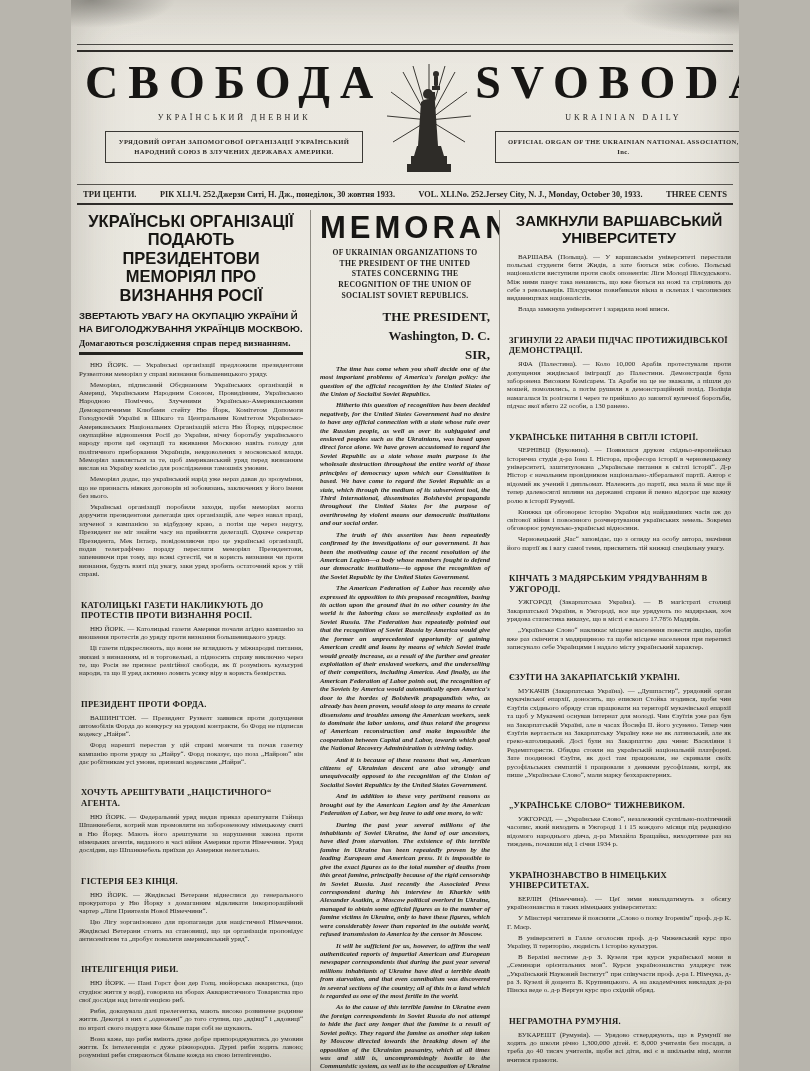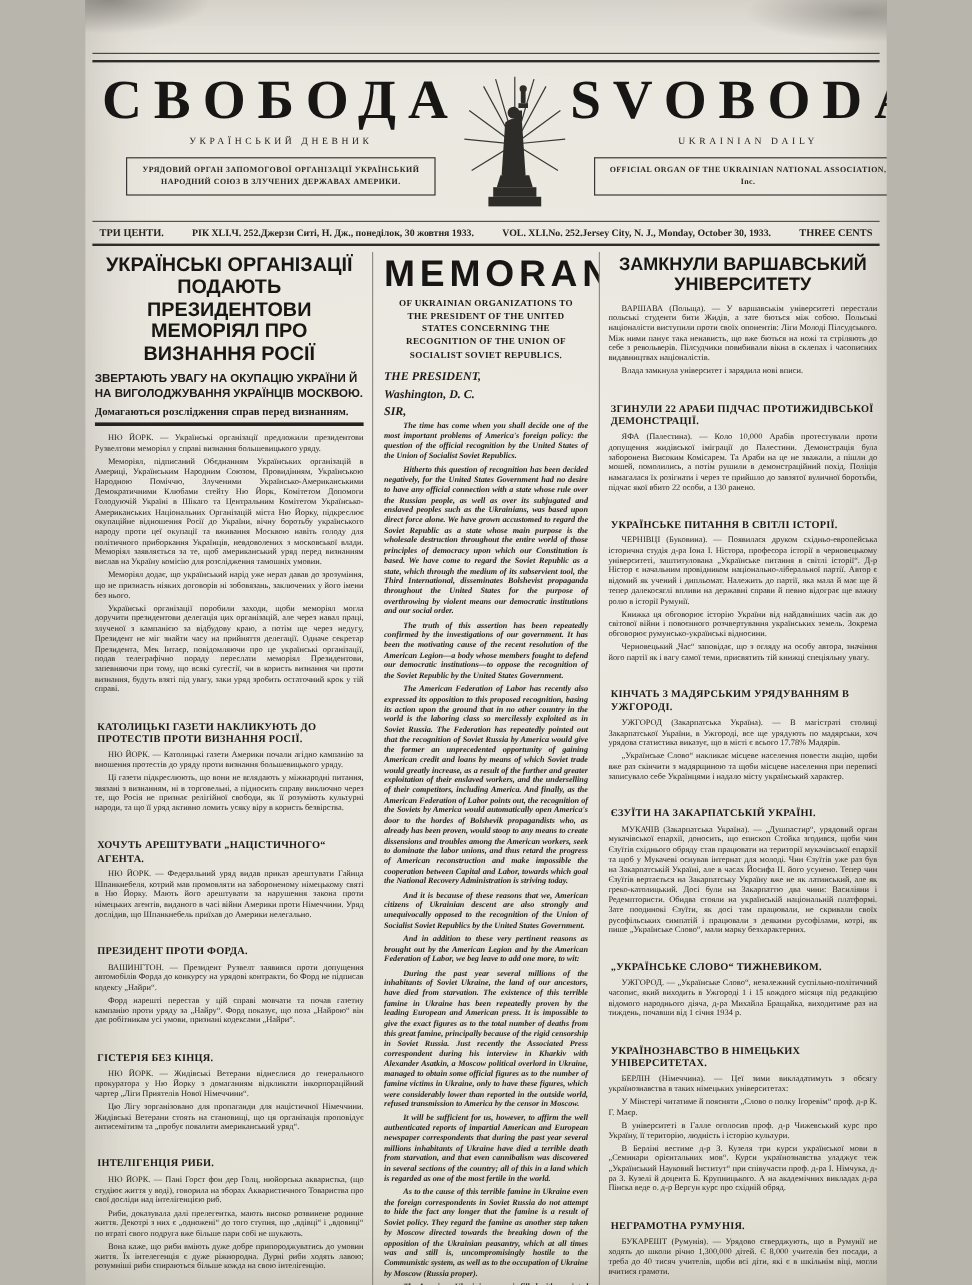--- a/index.html
+++ b/index.html
@@ -45,21 +45,21 @@
   
   .headline-xl{font-family:"Liberation Sans",sans-serif;font-weight:bold;font-size:16.5px;line-height:1.12;text-align:center;margin:2px 0 6px 0;color:#181714;}
   .headline-lg{font-family:"Liberation Sans",sans-serif;font-weight:bold;font-size:15px;line-height:1.15;text-align:center;margin:2px 4px 6px 4px;color:#181714;}
   .headline-sm{font-family:Liberation Serif, serif;font-weight:bold;font-size:8.6px;line-height:1.25;text-align:left;margin:21px 2px 4px 2px;letter-spacing:.2px;color:#1d1c18;}
   .deck{font-family:"Liberation Sans",sans-serif;font-weight:bold;font-size:9.6px;line-height:1.3;text-align:left;margin:4px 0 3px 0;}
   .deck2{font-weight:bold;font-size:9px;margin:2px 0 6px 0;padding-bottom:4px;border-bottom:3px solid #24231f;}
   .body-p{font-size:7px;line-height:1.2;text-align:justify;margin:0 0 2.5px 0;text-indent:11px;color:#242320;}
   
   .memo-title{font-family:"Liberation Sans",sans-serif;font-weight:bold;font-size:31px;letter-spacing:4px;text-align:center;margin:0 0 2px 0;color:#171614;}
   .memo-subtitle{font-family:"Liberation Serif",serif;font-weight:bold;font-size:7.6px;line-height:1.4;text-align:center;margin:0 6px 7px 6px;letter-spacing:.3px;}
-  .addr-line{font-size:10px;font-weight:bold;font-style:italic;line-height:1.45;}
+  .addr-line{font-size:13px;font-weight:bold;line-height:1.45;text-align:right;}
   .memo-p{font-size:6.8px;font-weight:bold;font-style:italic;line-height:1.24;text-align:justify;margin:0 0 3px 0;text-indent:16px;color:#26251f;}
   .statue{display:block;}
 </style>
 </head>
 <body>
 
 <div class="page">
 
   <div class="top-rules"></div>
 
@@ -130,27 +130,27 @@
           <p class="body-p">Меморіял, підписаний Обєднанням Українських організацій в Америці, Українським Народним Союзом, Провидінням, Українською Народною Поміччю, Злученими Українсько-Американськими Демократичними Клюбами стейту Ню Йорк, Комітетом Допомоги Голодуючій Україні в Шікаго та Центральним Комітетом Українсько-Американських Національних Організацій міста Ню Йорку, підкреслює окупаційне відношення Росії до України, вічну боротьбу українського народу проти цеї окупації та вживання Москвою навіть голоду для політичного приборкання Українців, невдоволених з московської влади. Меморіял заявляється за те, щоб американський уряд перед визнанням вислав на Україну комісію для розслідження тамошніх умовин.</p>
           <p class="body-p">Меморіял додає, що український нарід уже нераз давав до зрозуміння, що не признасть ніяких договорів ні зобовязань, заключених у його імени без нього.</p>
           <p class="body-p">Українські організації поробили заходи, щоби меморіял могла доручити президентови делегація цих організацій, але через навал праці, злученої з кампанією за відбудову краю, а потім ще через недугу, Президент не міг знайти часу на прийняття делегації. Одначе секретар Президента, Мек Інтаєр, повідомляючи про це українські організації, подав телеграфічно пораду переслати меморіял Президентови, запевняючи при тому, що всякі сугестії, чи в користь визнання чи проти визнання, будуть взяті під увагу, заки уряд зробить остаточний крок у тій справі.</p>
         </article>
         <article class="article">
           <h3 class="headline-sm">КАТОЛИЦЬКІ ГАЗЕТИ НАКЛИКУЮТЬ ДО ПРОТЕСТІВ ПРОТИ ВИЗНАННЯ РОСІЇ.</h3>
           <p class="body-p">НЮ ЙОРК. — Католицькі газети Америки почали агідно кампанію за вношення протестів до уряду проти визнання большевицького уряду.</p>
           <p class="body-p">Ці газети підкреслюють, що вони не вглядають у міжнародні питання, звязані з визнанням, ні в торговельні, а підносить справу виключно через те, що Росія не признає релігійної свободи, як її розуміють культурні народи, та що її уряд активно ломить усяку віру в користь безвірства.</p>
         </article>
         <article class="article">
-          <h3 class="headline-sm">ХОЧУТЬ АРЕШТУВАТИ „НАЦІСТИЧНОГО“ АГЕНТА.</h3>
-          <p class="body-p">НЮ ЙОРК. — Федеральний уряд видав приказ арештувати Гайнца Шпанкнебеля, котрий мав промовляти на забороненому німецькому святі в Ню Йорку. Мають його арештувати за нарушення закона проти німецьких агентів, виданого в часі війни Америки проти Німеччини. Уряд дослідив, що Шпанкнебель приїхав до Америки нелегально.</p>
-        </article>
-        <article class="article">
           <h3 class="headline-sm">ПРЕЗИДЕНТ ПРОТИ ФОРДА.</h3>
           <p class="body-p">ВАШИНГТОН. — Президент Рузвелт заявився проти допущення автомобілів Форда до конкурсу на урядові контракти, бо Форд не підписав кодексу „Найри“.</p>
           <p class="body-p">Форд нарешті перестав у цій справі мовчати та почав газетну кампанію проти уряду за „Найру“. Форд показує, що поза „Найрою“ він дає робітникам усі умови, признані кодексами „Найри“.</p>
+        </article>
+        <article class="article">
+          <h3 class="headline-sm">ХОЧУТЬ АРЕШТУВАТИ „НАЦІСТИЧНОГО“ АГЕНТА.</h3>
+          <p class="body-p">НЮ ЙОРК. — Федеральний уряд видав приказ арештувати Гайнца Шпанкнебеля, котрий мав промовляти на забороненому німецькому святі в Ню Йорку. Мають його арештувати за нарушення закона проти німецьких агентів, виданого в часі війни Америки проти Німеччини. Уряд дослідив, що Шпанкнебель приїхав до Америки нелегально.</p>
         </article>
         <article class="article">
           <h3 class="headline-sm">ГІСТЕРІЯ БЕЗ КІНЦЯ.</h3>
           <p class="body-p">НЮ ЙОРК. — Жидівські Ветерани віднеслися до генерального прокуратора у Ню Йорку з домаганням відкликати інкорпораційний чартер „Ліги Приятелів Нової Німеччини“.</p>
           <p class="body-p">Цю Лігу зорганізовано для пропаганди для націстичної Німеччини. Жидівські Ветерани стоять на становищі, що ця організація проповідує антисемітизм та „пробує повалити американський уряд“.</p>
         </article>
         <article class="article">
           <h3 class="headline-sm">ІНТЕЛІГЕНЦІЯ РИБИ.</h3>
           <p class="body-p">НЮ ЙОРК. — Пані Горст фон дер Голц, нюйорська акваристка, (що студіює життя у воді), говорила на зборах Акваристичного Товариства про свої досліди над інтелігенцією риб.</p>
           <p class="body-p">Риби, доказувала далі прелегентка, мають високо розвинене родинне життя. Декотрі з них є „одножені“ до того ступня, що „вдівці“ і „вдовиці“ по втраті свого подруга вже більше пари собі не шукають.</p>

